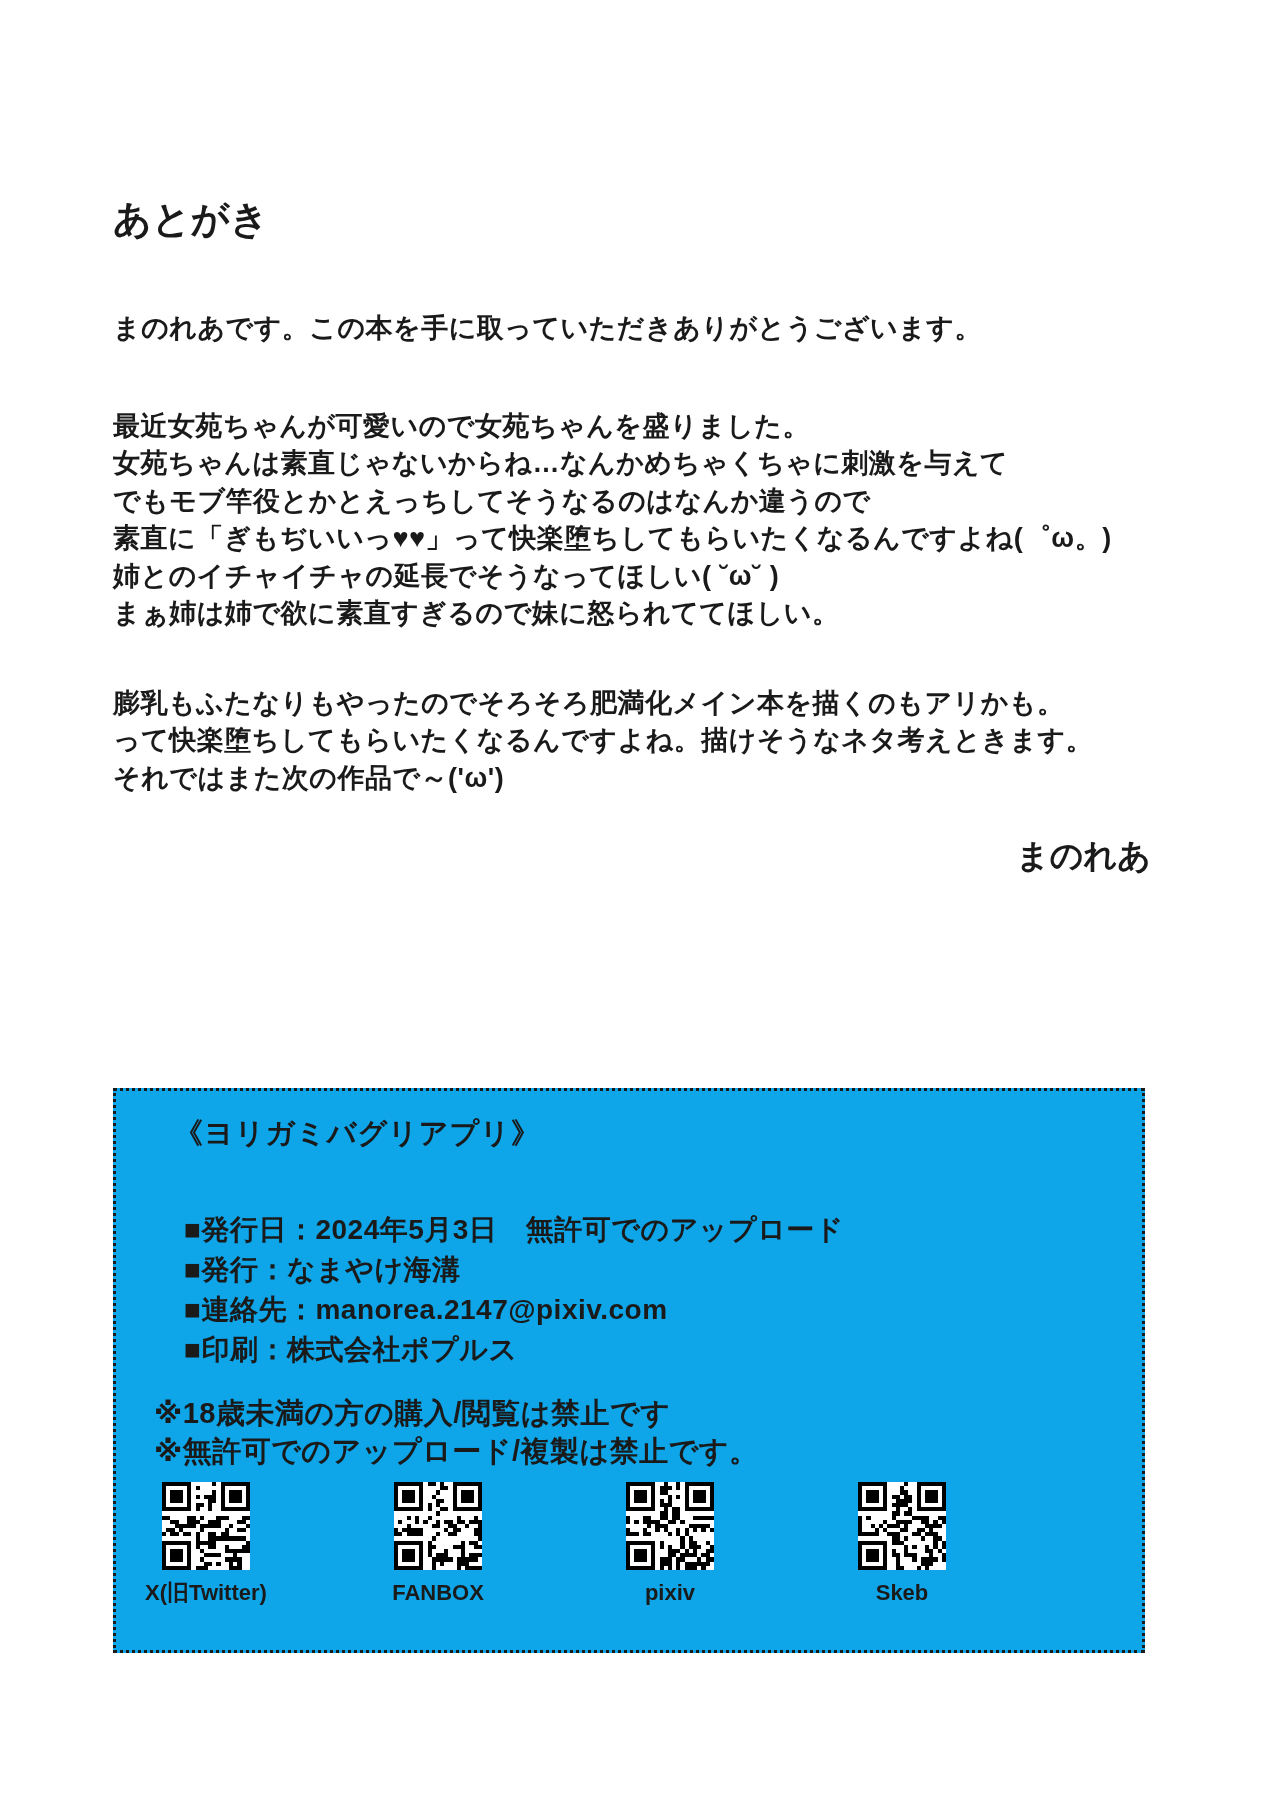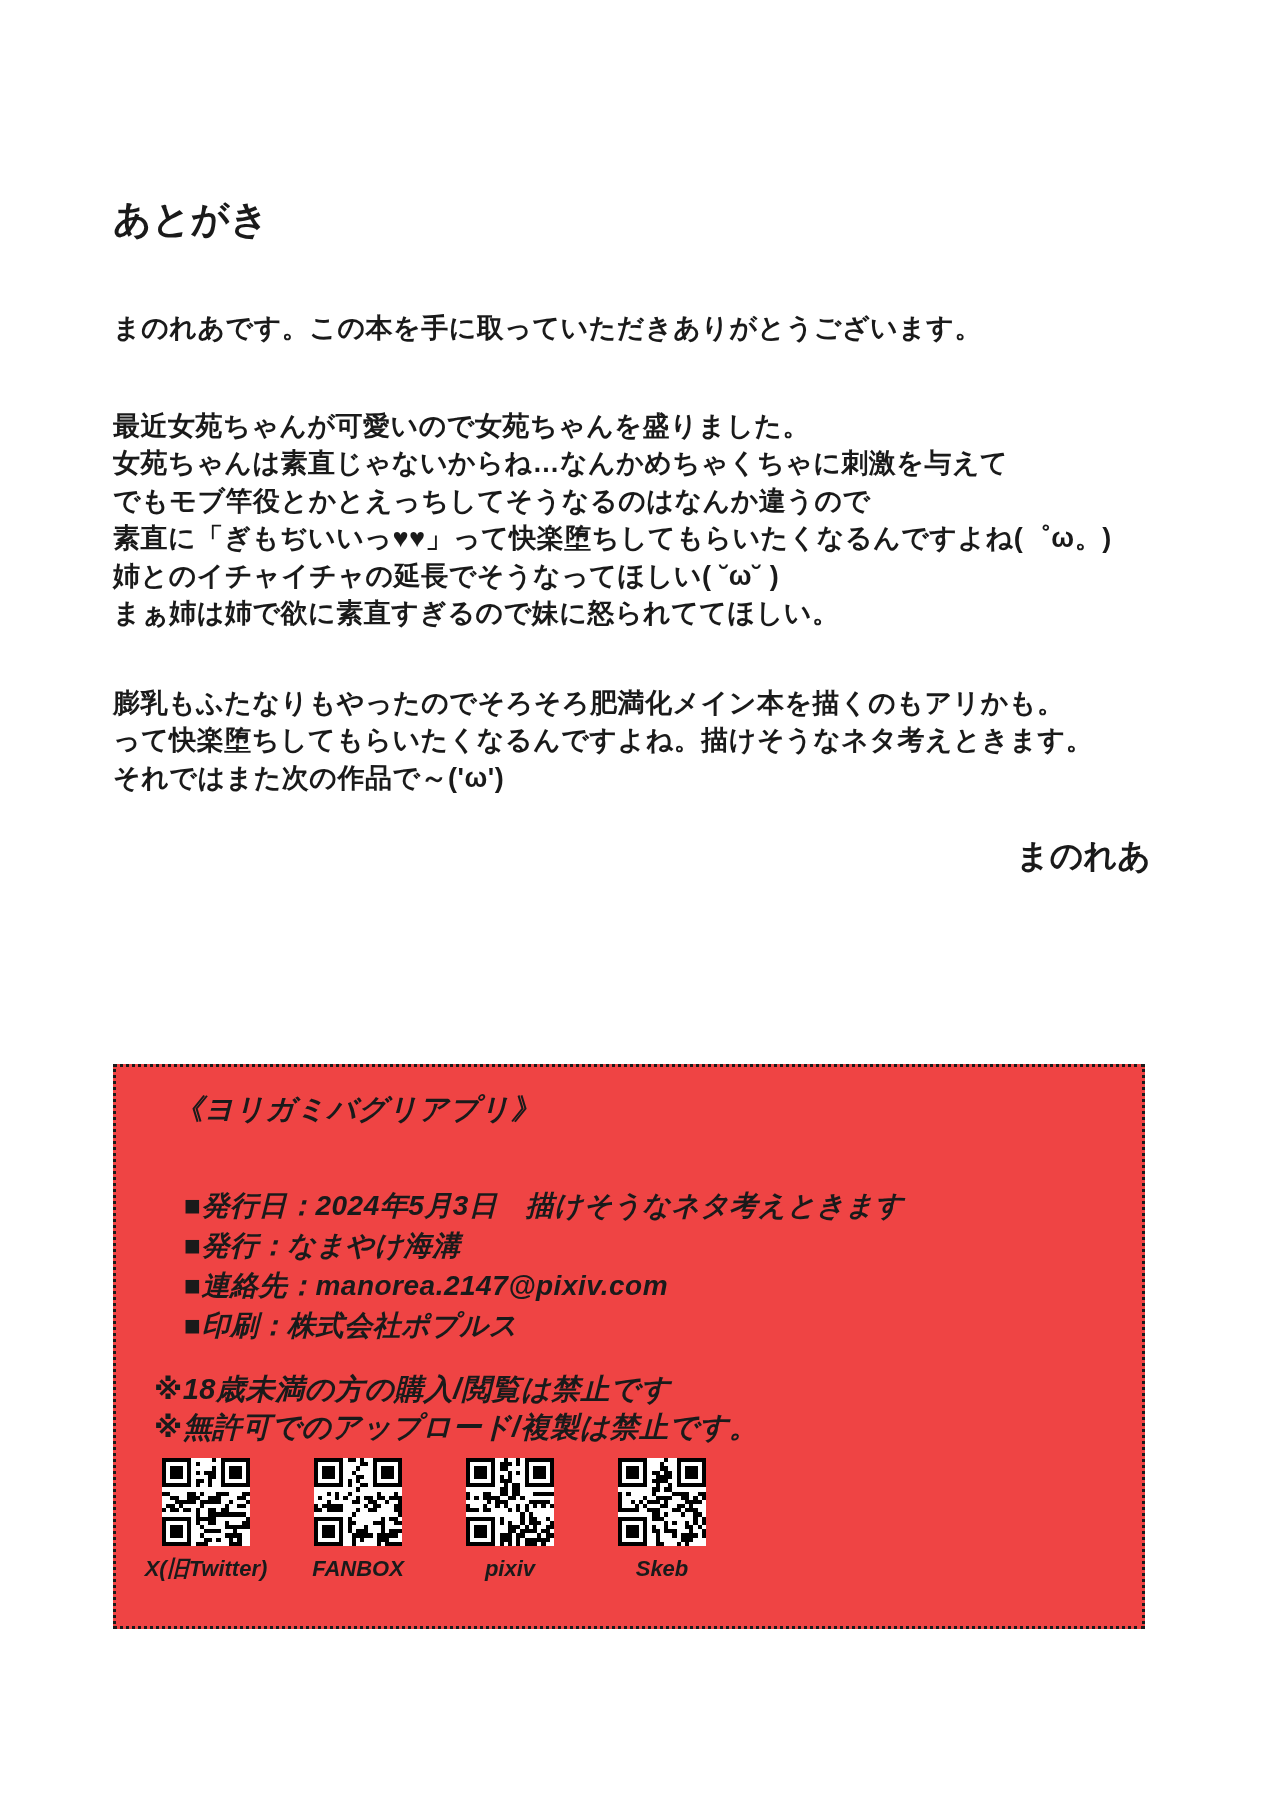--- a/index.html
+++ b/index.html
@@ -10,30 +10,30 @@
     font-weight:700;
   }
   .content{position:absolute;left:113px;top:200px;width:1046px;}
   .page-title{font-size:38px;line-height:1;margin:0 0 72px 0;}
   .line{font-size:27px;line-height:37.5px;margin:0;letter-spacing:0.5px;}
   .intro{margin-bottom:60px;}
   .para-mid{margin-bottom:52px;}
   .signature{margin:42px 8px 0 0;text-align:right;font-size:33px;line-height:1;}
 
   .colophon{
-    position:absolute;left:113px;top:1064px;width:1032px;height:565px;
+    position:absolute;left:113px;top:1088px;width:1032px;height:565px;
     box-sizing:border-box;border:3px dotted #1a1a1a;
-    padding:28px 26px 0 30px;background:#ef4444;font-style:italic;
+    padding:28px 26px 0 30px;background:#0ea5e9;
   }
   .book-title{font-size:29px;line-height:1;margin:0 0 62px 28px;letter-spacing:1px;}
   .info{margin:0 0 24px 0;}
   .info p{font-size:28px;line-height:40px;margin:0 0 0 38px;letter-spacing:0.5px;}
   .warnings{margin:0 0 12px 0;}
   .warnings p{font-size:29px;line-height:38px;margin:0 0 0 8px;letter-spacing:0.5px;}
-  .qr-row{display:flex;gap:40px;margin-left:4px;}
+  .qr-row{display:flex;gap:120px;margin-left:4px;}
   .qr-item{width:112px;display:flex;flex-direction:column;align-items:center;}
   .qr-code{width:88px;height:88px;}
   .qr-code svg{width:100%;height:100%;display:block;}
   .qr-label{font-size:22px;line-height:1;margin:12px 0 0 0;white-space:nowrap;}
 </style>
 </head>
 <body>
 
 <div class="content">
   <h1 class="page-title">あとがき</h1>
@@ -55,21 +55,21 @@
     <p class="line">それではまた次の作品で～('ω')</p>
   </div>
 
   <p class="signature">まのれあ</p>
 </div>
 
 <div class="colophon">
   <p class="book-title">《ヨリガミバグリアプリ》</p>
 
   <div class="info">
-    <p>■発行日：2024年5月3日　描けそうなネタ考えときます</p>
+    <p>■発行日：2024年5月3日　無許可でのアップロード</p>
     <p>■発行：なまやけ海溝</p>
     <p>■連絡先：manorea.2147@pixiv.com</p>
     <p>■印刷：株式会社ポプルス</p>
   </div>
 
   <div class="warnings">
     <p>※18歳未満の方の購入/閲覧は禁止です</p>
     <p>※無許可でのアップロード/複製は禁止です。</p>
   </div>
 

